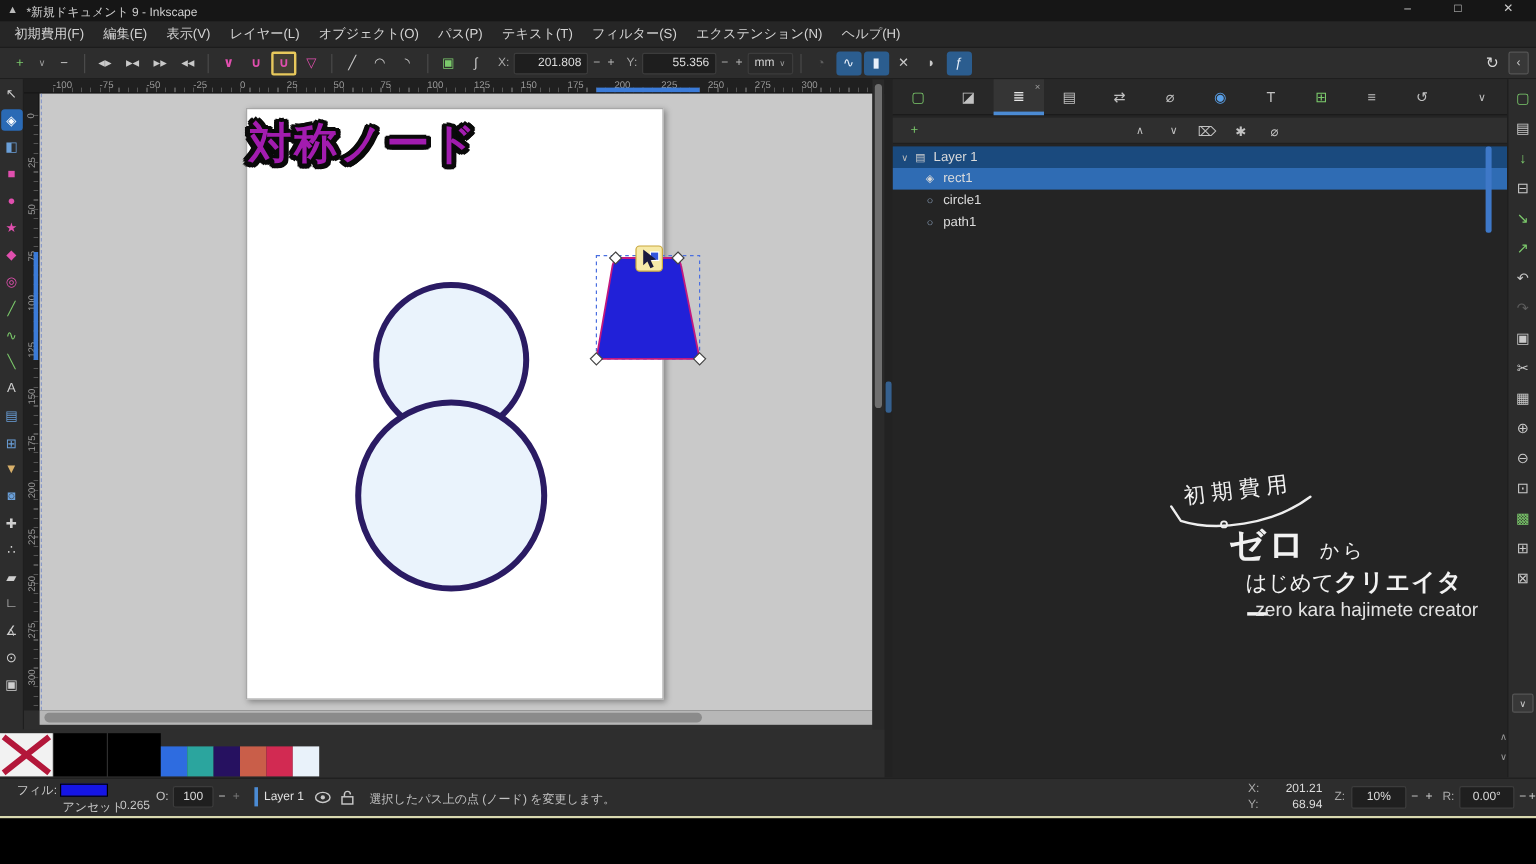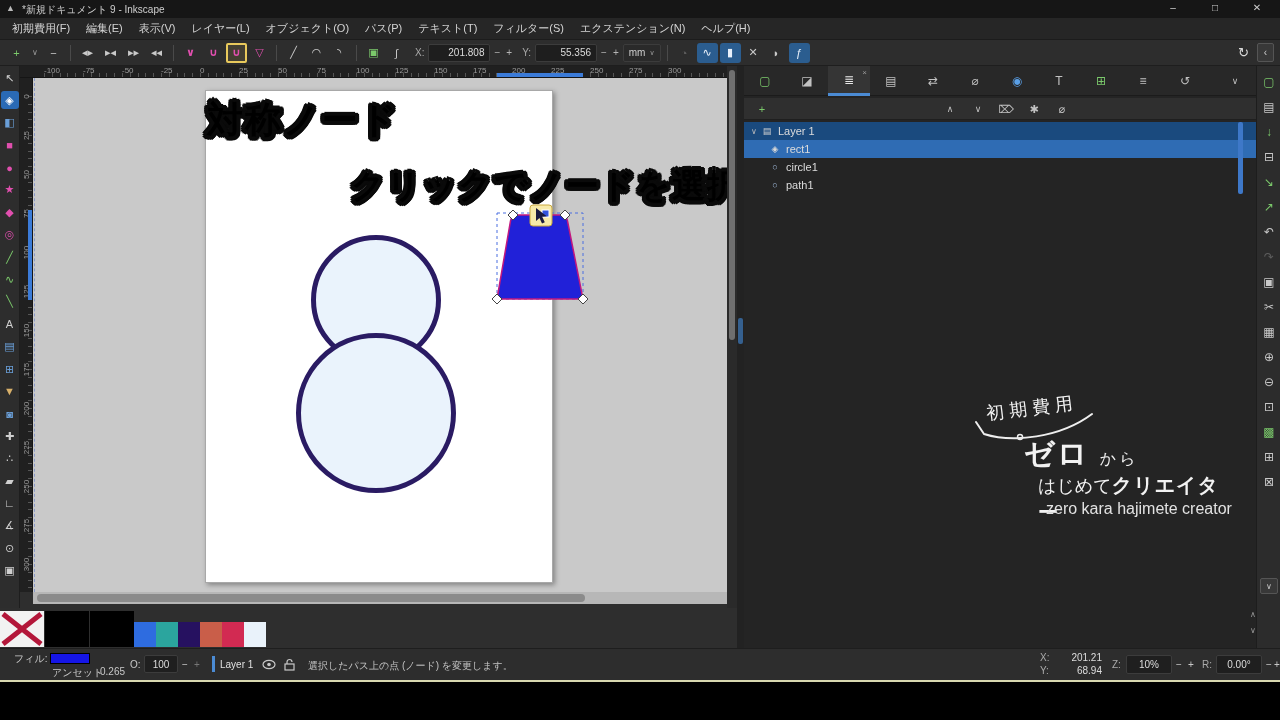--- a/index.html
+++ b/index.html
@@ -56,21 +56,21 @@
     background-image:repeating-linear-gradient(0deg,#555 0 1px,transparent 1px 7.8px); background-size:4px 100%; background-position:right 12px; background-repeat:no-repeat; }
   .vruler .ticks { position:absolute; top:12px; left:0; }
   .vruler .ticks span { display:block; height:39px; width:13px; font-size:8px; color:#9a9a9a; text-align:center; }
   .vruler .ticks span i { display:inline-block; font-style:normal; transform:rotate(-90deg); transform-origin:center; line-height:13px; }
   .vl-range { position:absolute; right:0; width:4px; background:#3b7bd8; }
 
   
   .canvas { position:absolute; left:33px; top:78px; width:694px; height:514px; background:#c9c9c9; overflow:hidden; }
   .canvas-guide { position:absolute; left:1px; top:0; width:0; height:100%; border-left:1px dashed #6f86c8; opacity:.7; }
   .page { position:absolute; left:172px; top:12px; width:348px; height:493px; background:#fff; border:1px solid #a8a8a8; box-shadow:2px 2px 5px rgba(0,0,0,.35); }
-  .cap { position:absolute; font-weight:900; color:#000000; letter-spacing:2px; white-space:nowrap; font-family:"DejaVu Sans",sans-serif;
+  .cap { position:absolute; font-weight:900; color:#a21caf; letter-spacing:2px; white-space:nowrap; font-family:"DejaVu Sans",sans-serif;
     text-shadow:-4px 0 0 #0a0a0a,4px 0 0 #0a0a0a,0 -4px 0 #0a0a0a,0 4px 0 #0a0a0a,-3px -3px 0 #0a0a0a,3px -3px 0 #0a0a0a,-3px 3px 0 #0a0a0a,3px 3px 0 #0a0a0a,-4px 2px 0 #0a0a0a,4px 2px 0 #0a0a0a,-4px -2px 0 #0a0a0a,4px -2px 0 #0a0a0a,-2px 4px 0 #0a0a0a,2px 4px 0 #0a0a0a; }
   .cap1 { left:174px; top:18px; font-size:36px; }
   .cap2 { left:318px; top:86px; font-size:33px; }
   .circle { position:absolute; border:5px solid #2a1b63; background:#eaf3fc; border-radius:50%; }
   .circle.head { left:278px; top:157px; width:130px; height:130px; }
   .circle.body { left:263px; top:255px; width:160px; height:160px; }
 
   
   .hscroll { position:absolute; left:33px; top:592px; width:694px; height:12px; background:#b7b7b7; }
   .hscroll .thumb { position:absolute; left:4px; top:2px; width:548px; height:8px; background:#8b8b8b; border-radius:4px; }
@@ -270,21 +270,20 @@
     </div>
     <div class="vl-range" style="top:132px;height:90px;"></div>
   </div>
 
   <div class="canvas">
     <div class="page"></div>
     <div class="canvas-guide"></div>
     <div class="circle head"></div>
     <div class="circle body"></div>
     <div class="cap cap1">対称ノード</div>
-    <div class="cap cap2">クリックでノードを選択</div>
 
     <svg width="106" height="110" viewBox="0 0 106 110" style="position:absolute;left:455px;top:122px;">
       <rect x="9" y="13" width="86" height="86" fill="none" stroke="#4a6fe0" stroke-width="1" stroke-dasharray="3 3"></rect>
       <path d="M 9 99 L 22.5 21 Q 23.5 15 29.5 15 L 72.5 15 Q 78.5 15 79.5 21 L 95 99 Z" fill="#2121d8" stroke="#c2187f" stroke-width="1.5"></path>
       <path d="M25 10 l5 5 -5 5 -5 -5 Z" fill="#ffffff" stroke="#444"></path>
       <path d="M77 10 l5 5 -5 5 -5 -5 Z" fill="#ffffff" stroke="#444"></path>
       <path d="M95 94 l5 5 -5 5 -5 -5 Z" fill="#ffffff" stroke="#444"></path>
       <path d="M9 94 l5 5 -5 5 -5 -5 Z" fill="#ffffff" stroke="#444"></path>
       <g transform="translate(42,3)">
         <rect x="0" y="2" width="22" height="21" rx="3" fill="#f7eaa8" stroke="#c9a83f"></rect>

